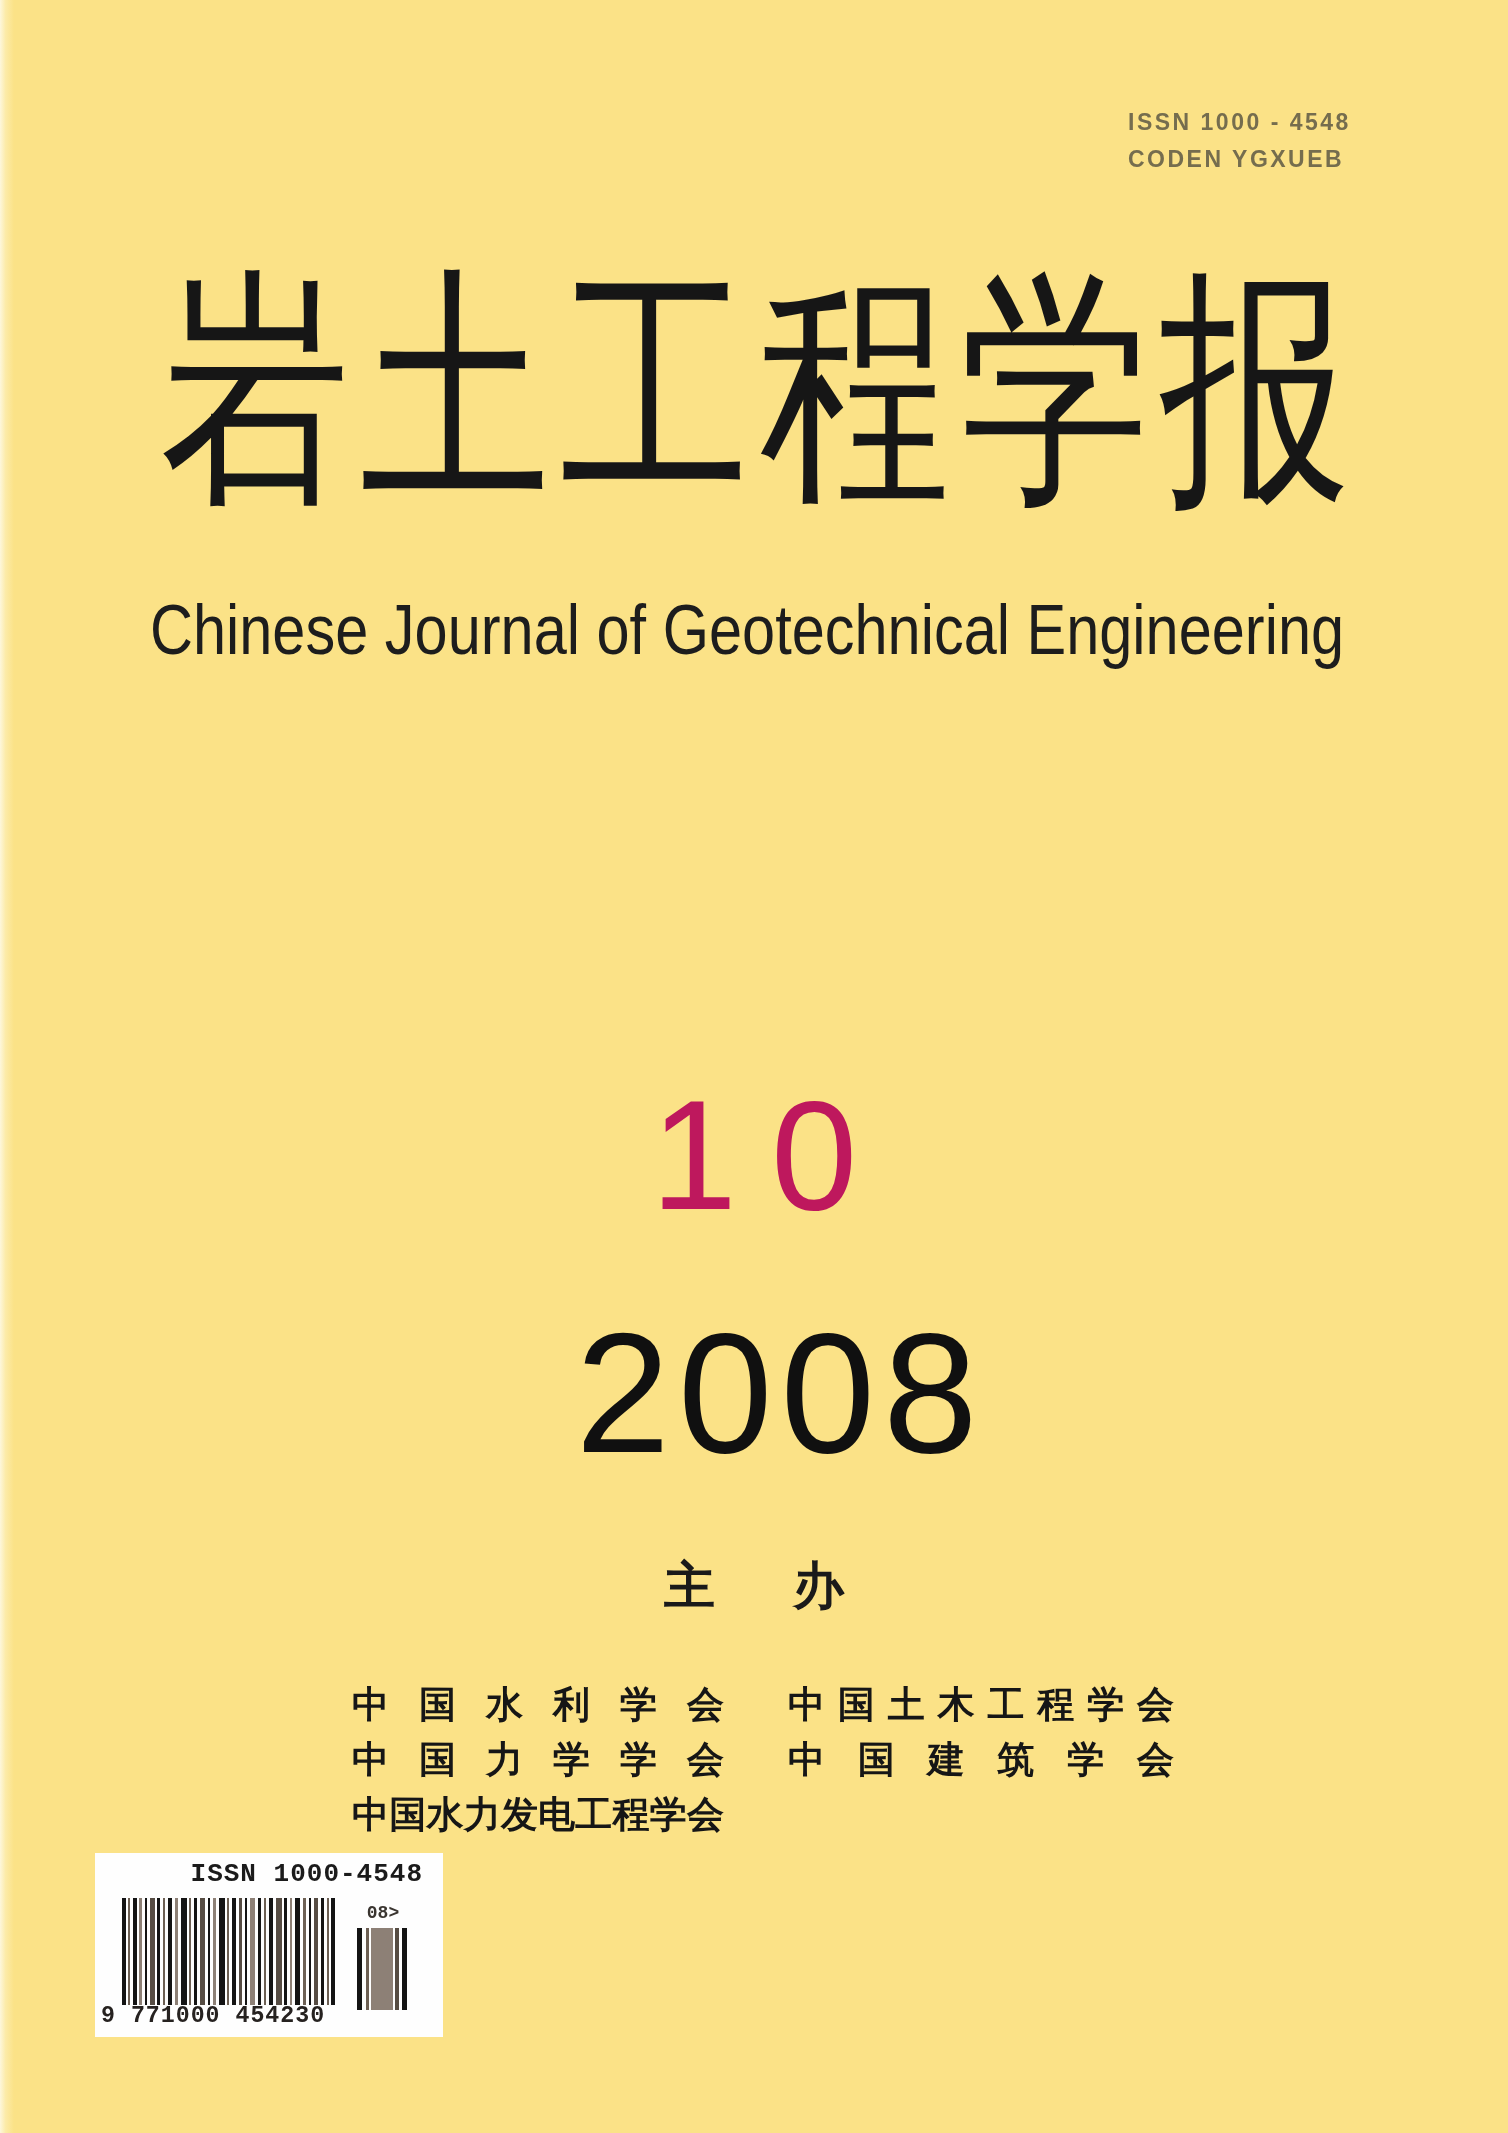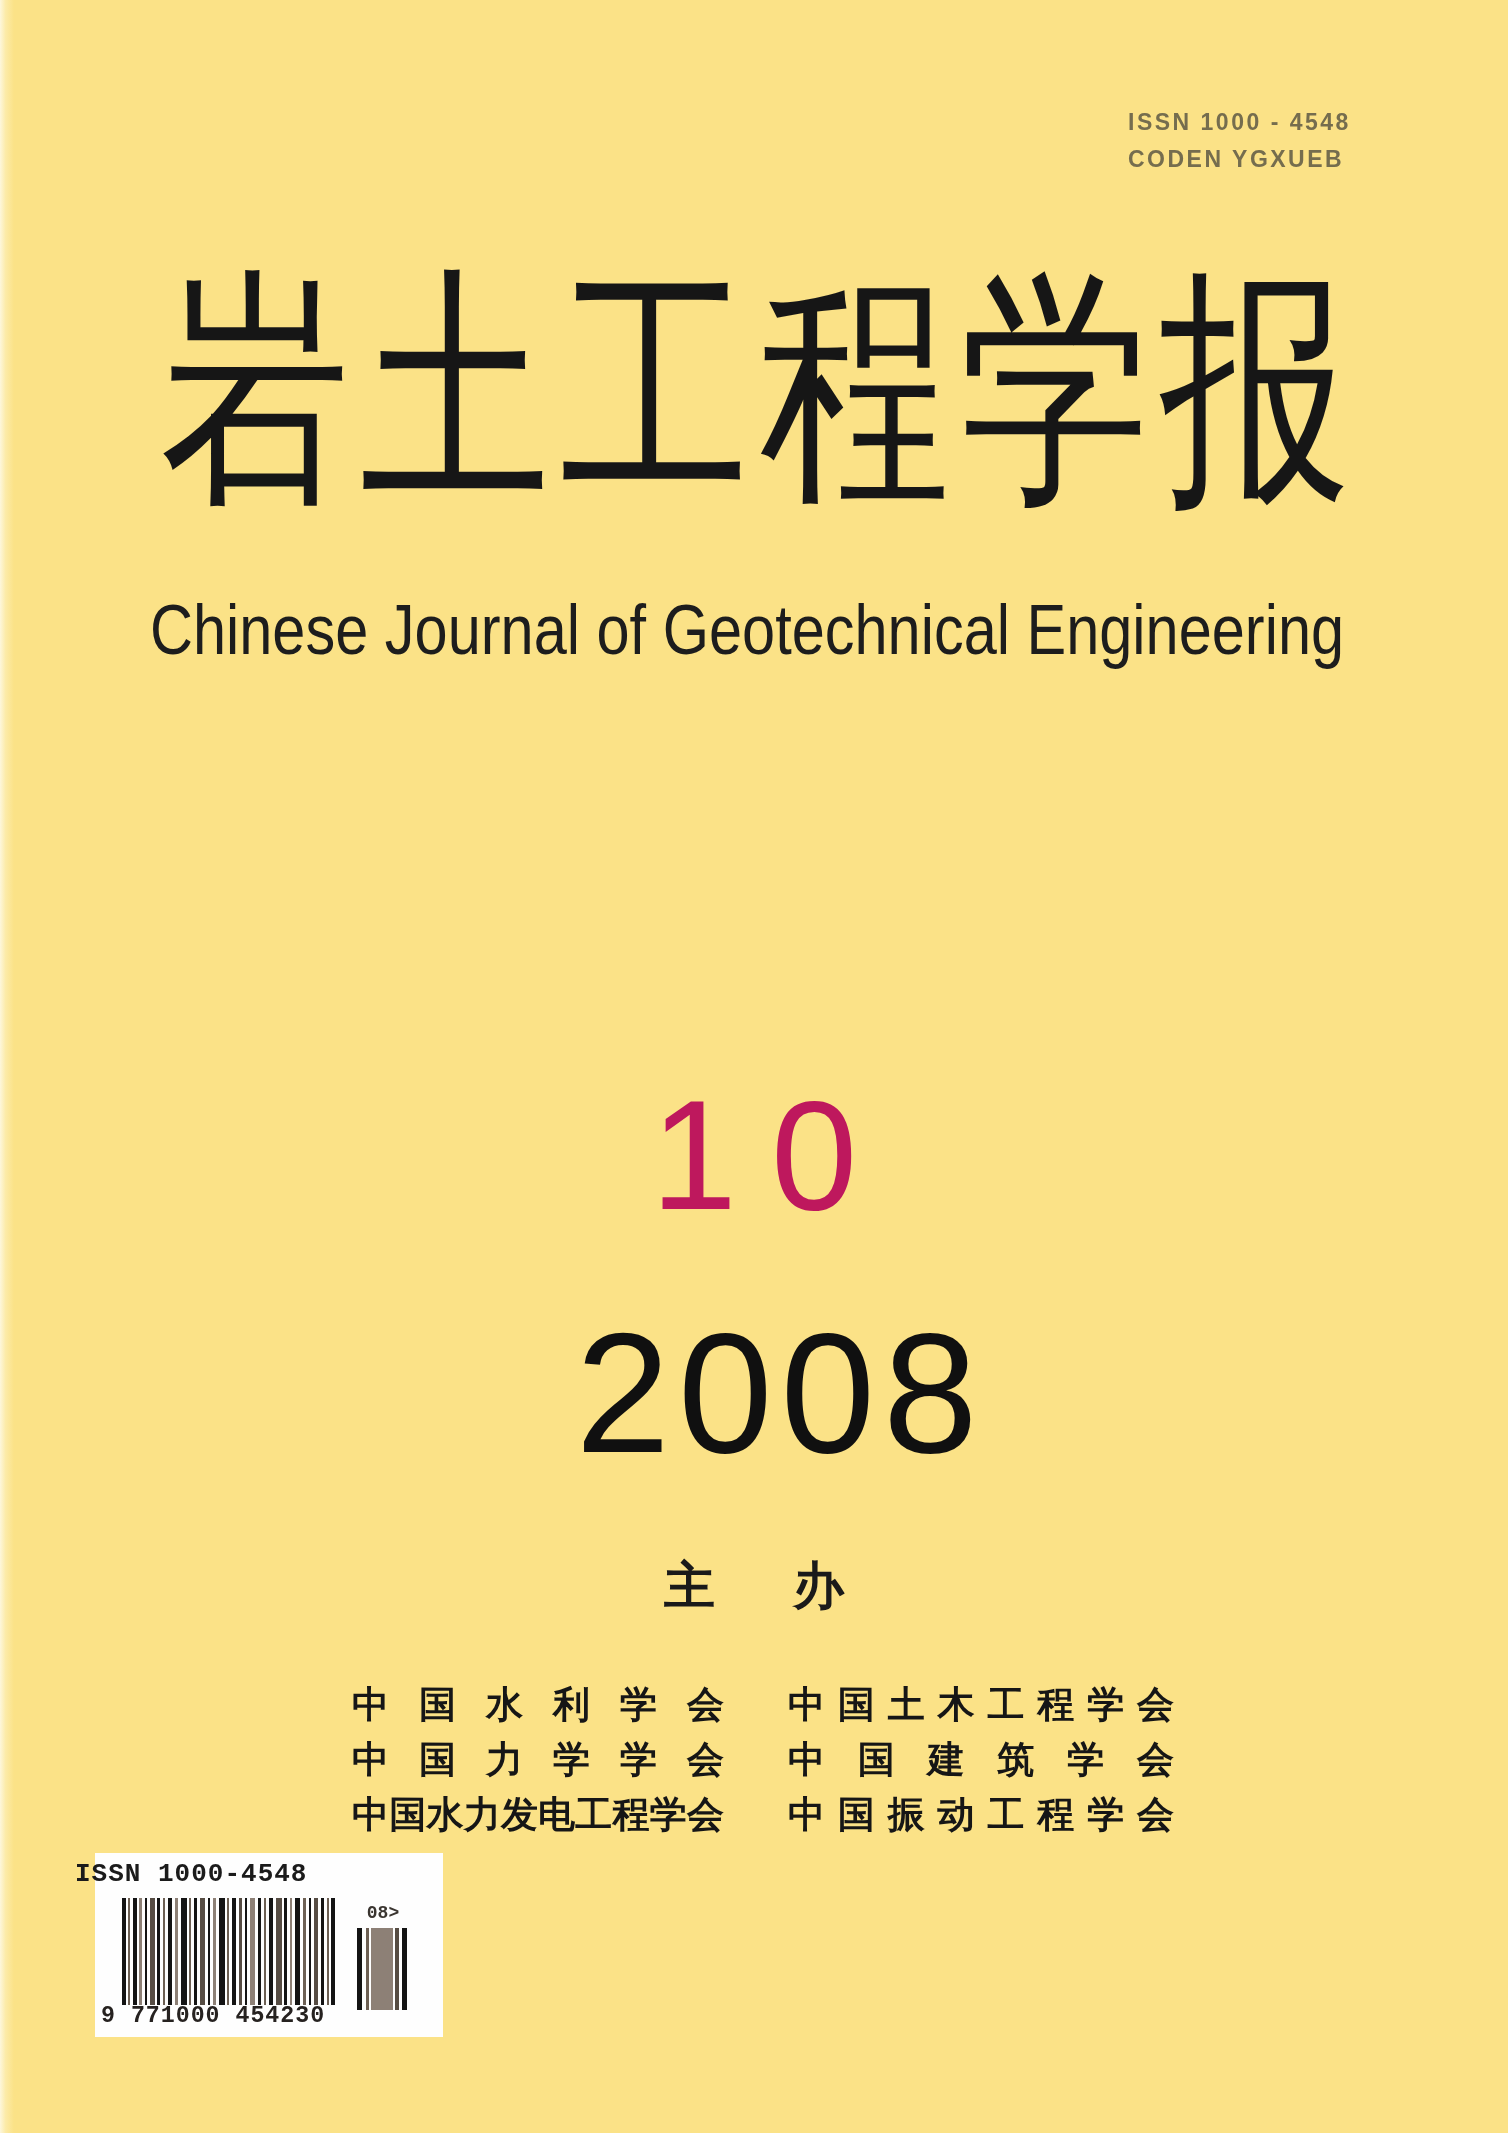--- a/index.html
+++ b/index.html
@@ -58,21 +58,21 @@
   }
   .sponsor-row { display:flex; justify-content:space-between; line-height:41px; margin-bottom:14px; }
   .sponsor-col-left  { width:372px; text-align:justify; text-align-last:justify; text-justify:inter-character; }
   .sponsor-col-right { width:386px; text-align:justify; text-align-last:justify; text-justify:inter-character; }
   
   .barcode-panel {
     position:absolute; left:95px; top:1853px; width:348px; height:184px;
     background:#FEFEFE;
   }
   .barcode-issn {
-    position:absolute; left:0; top:6px; width:100%; text-align:left;
+    position:absolute; left:0; top:6px; width:100%; text-align:right;
     transform:translateX(-20px);
     font-family:"Liberation Mono", monospace; font-weight:700;
     font-size:26px; letter-spacing:1px; color:#1b1b1b;
   }
   .barcode-main { position:absolute; left:27px; top:45px; }
   .barcode-digits {
     position:absolute; left:6px; top:149px; white-space:nowrap;
     font-family:"Liberation Mono", monospace; font-weight:700;
     font-size:24px; letter-spacing:1px; color:#262220;
     transform:scaleX(0.97); transform-origin:left center;
@@ -118,21 +118,20 @@
   <div class="sponsor-row">
     <span class="sponsor-col-left">中国水利学会</span>
     <span class="sponsor-col-right">中国土木工程学会</span>
   </div>
   <div class="sponsor-row">
     <span class="sponsor-col-left">中国力学学会</span>
     <span class="sponsor-col-right">中国建筑学会</span>
   </div>
   <div class="sponsor-row">
     <span class="sponsor-col-left">中国水力发电工程学会</span>
-    <span class="sponsor-col-right">中国振动工程学会</span>
   </div>
 </div>
 
 <div class="barcode-panel">
   <div class="barcode-issn">ISSN 1000-4548</div>
 
   <svg class="barcode-main" width="213" height="107" viewBox="0 0 213 107">
     <rect x="0" y="0" width="4" height="107" fill="#141414"></rect>
     <rect x="6" y="0" width="2" height="107" fill="#6d6054"></rect>
     <rect x="11" y="0" width="4" height="107" fill="#141414"></rect>

